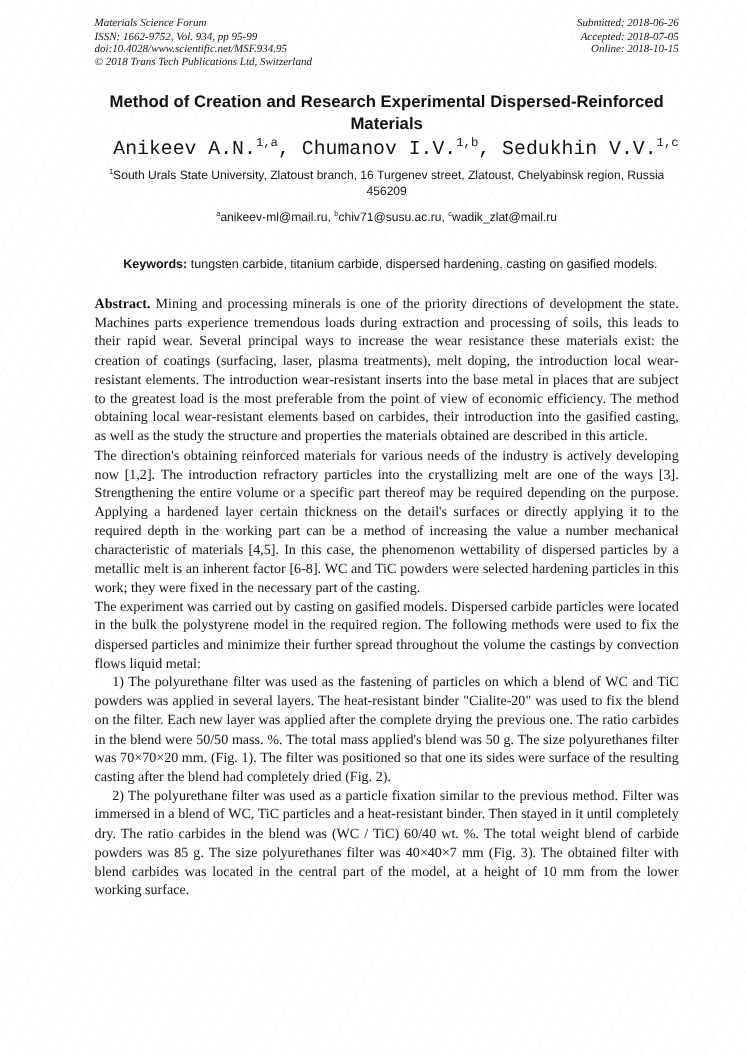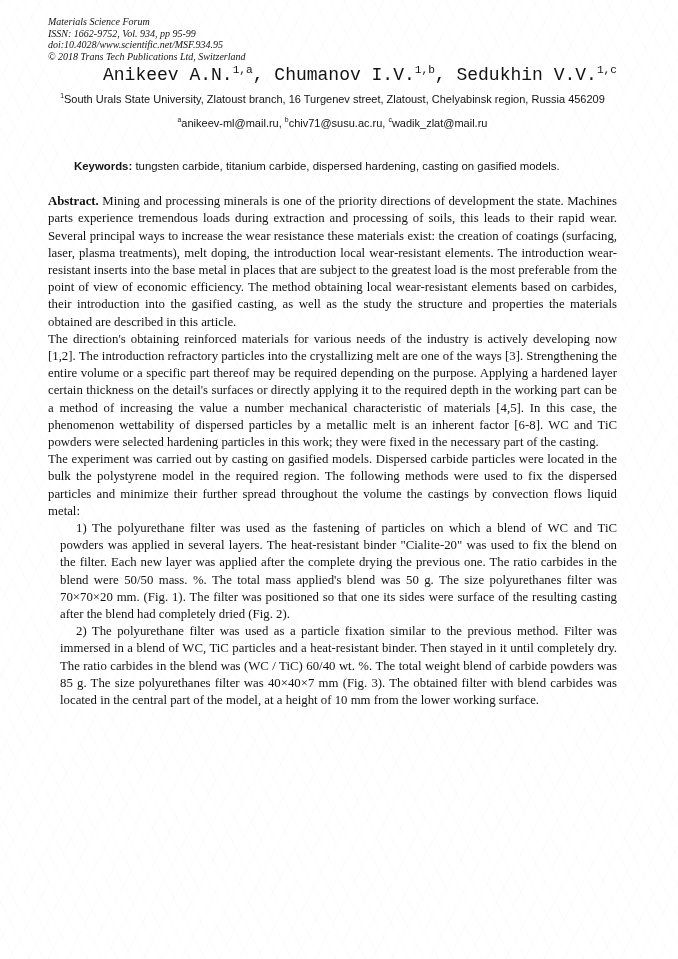--- a/index.html
+++ b/index.html
@@ -7,21 +7,21 @@
   body {
     width:678px; height:959px; position:relative; overflow:hidden;
     font-family:"Liberation Serif", serif; color:#131313;
   }
   .watermark-layer {
     position:absolute; inset:0; pointer-events:none;
     background-image:
       repeating-linear-gradient(63deg, rgba(60,60,90,0.016) 0 1px, transparent 1px 13px),
       repeating-linear-gradient(-63deg, rgba(60,60,90,0.016) 0 1px, transparent 1px 17px);
   }
-  .page { position:absolute; inset:0; padding:16px 61px 0 48px; }
+  .page { position:absolute; inset:0; padding:16px 61px 0 86px; }
 
   
   .masthead { display:flex; justify-content:space-between; align-items:flex-start; }
   .masthead-col {
     font-style:italic; font-size:10px; line-height:11.6px;
     font-family:"Liberation Serif", serif;
   }
   .masthead-col.right { text-align:right; }
 
   
@@ -56,38 +56,47 @@
     font-size:12.8px; line-height:17.2px; text-align:justify;
     font-family:"Liberation Serif", serif;
   }
   .abstract-par { margin-top:20px; }
   .lead-label { font-weight:bold; }
   .section-heading {
     margin-top:23px; font-weight:bold; font-size:12.8px; line-height:17.2px;
     font-family:"Liberation Serif", serif;
   }
   .section-heading + .body-par { margin-top:4px;font-style:italic; }
-  .indent { text-indent:16px;margin-left:12px; }
+  .indent { text-indent:16px; }
 </style>
 </head>
 <body>
 
 <div class="watermark-layer"></div>
 
 <div class="page">
 
   <div class="masthead">
     <div class="masthead-col left">
       <div>Materials Science Forum</div>
       <div>ISSN: 1662-9752, Vol. 934, pp 95-99</div>
       <div>doi:10.4028/www.scientific.net/MSF.934.95</div>
       <div>© 2018 Trans Tech Publications Ltd, Switzerland</div>
     </div>
+    <div class="masthead-col right">
+      <div>Submitted: 2018-06-26</div>
+      <div>Accepted: 2018-07-05</div>
+      <div>Online: 2018-10-15</div>
+    </div>
   </div>
 
+  <h1 class="paper-title">
+    <div>Method of Creation and Research Experimental Dispersed-Reinforced</div>
+    <div>Materials</div>
+  </h1>
 
   <div class="authors-line">
     <span><span>Anikeev A.N.</span><sup>1,a</sup><span>, </span></span><span><span>Chumanov I.V.</span><sup>1,b</sup><span>, </span></span><span><span>Sedukhin V.V.</span><sup>1,c</sup><span></span></span>
   </div>
 
   <div class="affiliation-line">
     <sup>1</sup><span>South Urals State University, Zlatoust branch, 16 Turgenev street, Zlatoust, Chelyabinsk region, Russia 456209</span>
   </div>
 
   <div class="emails-line">

